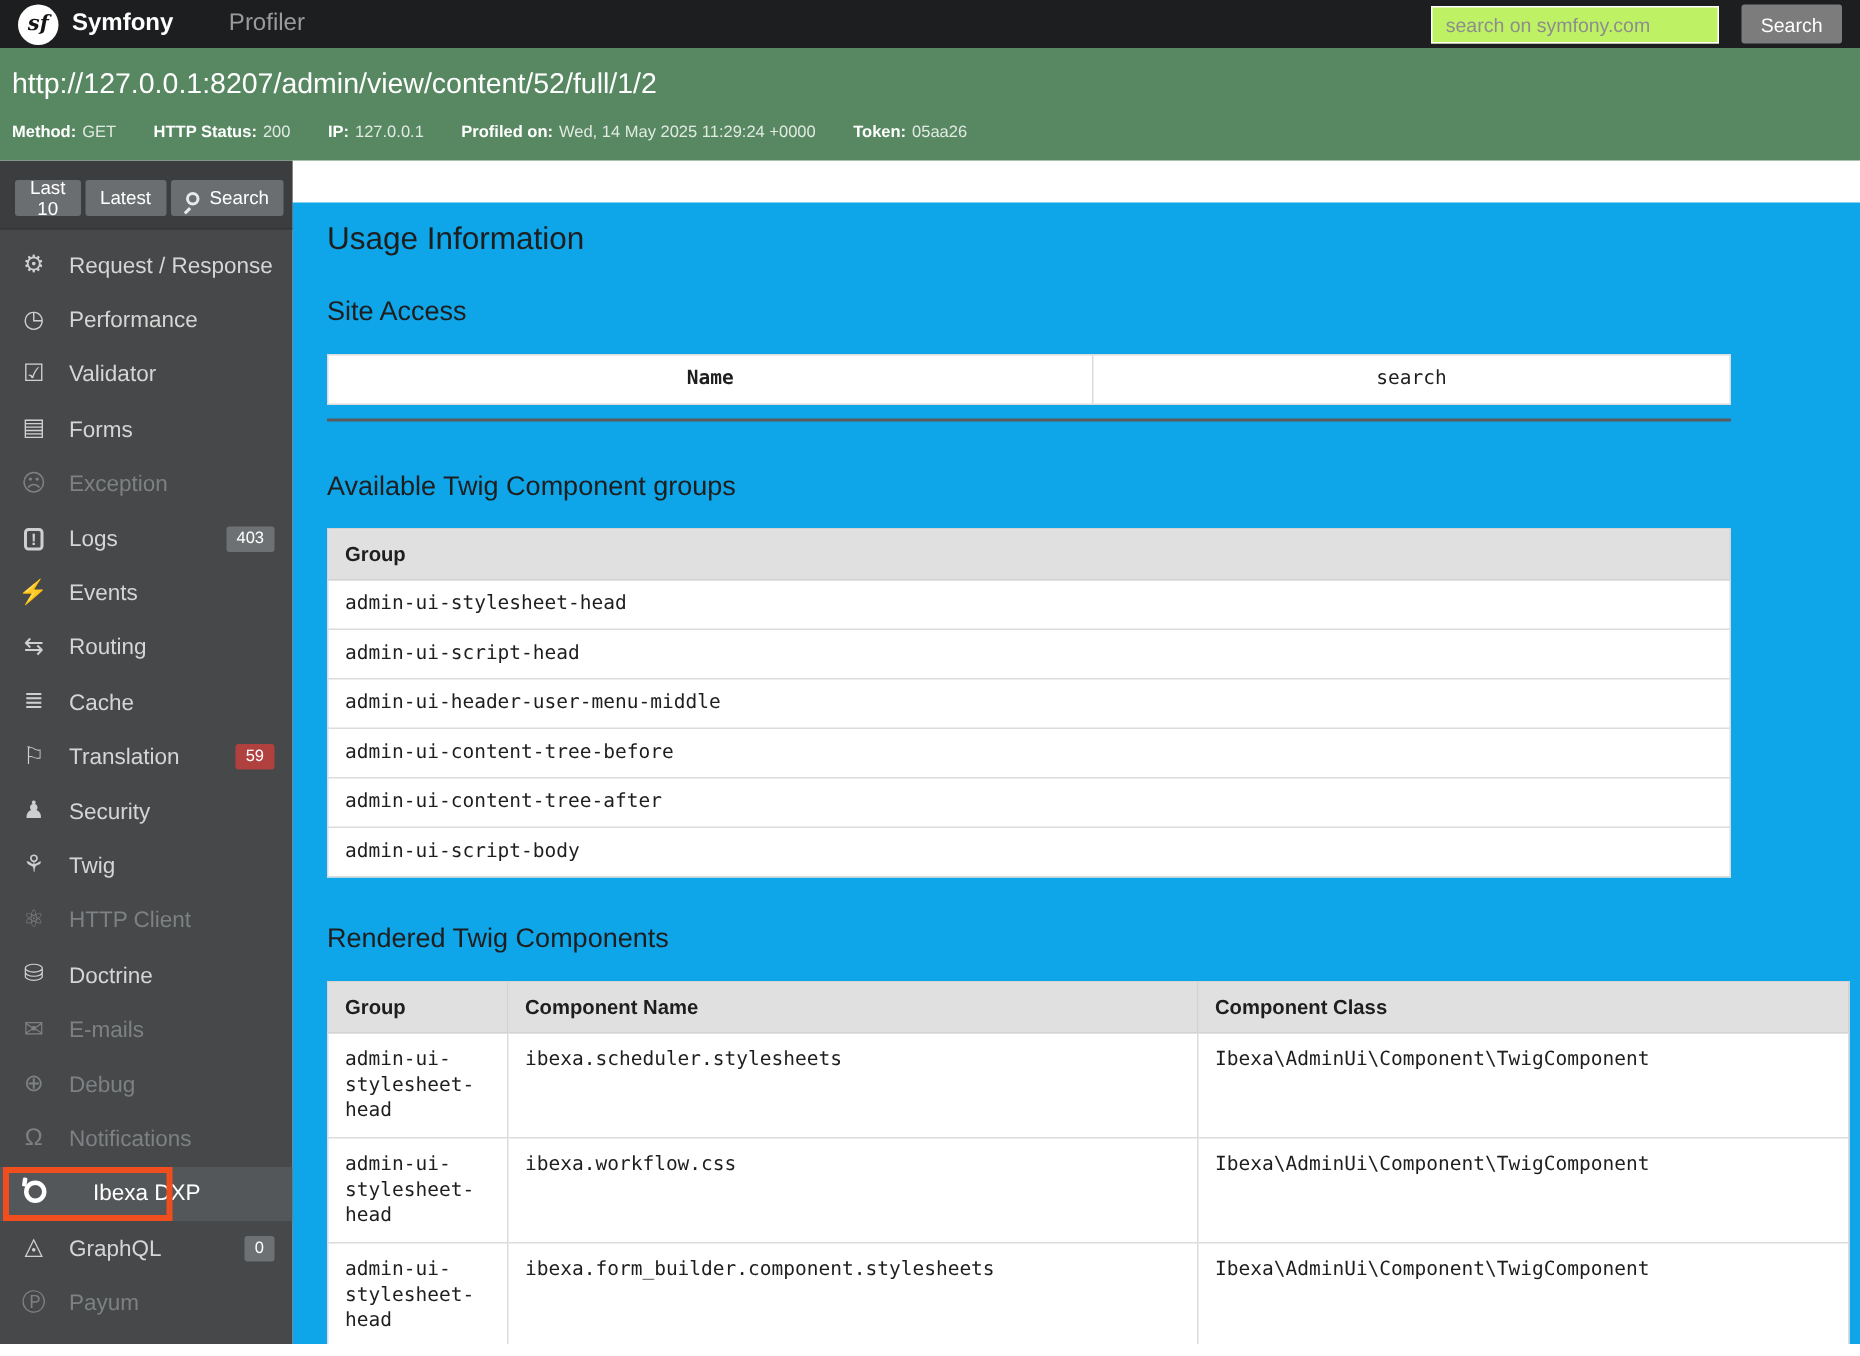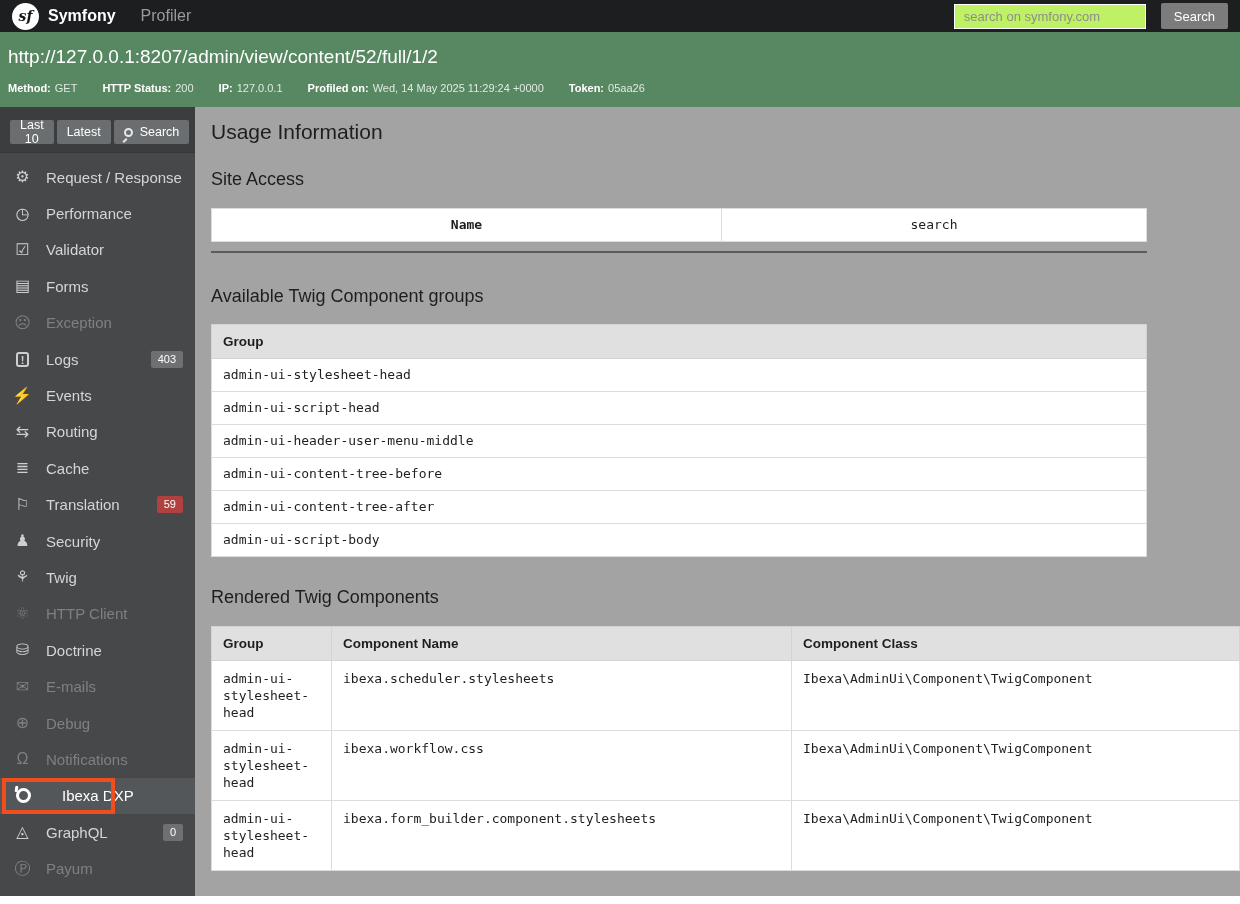--- a/index.html
+++ b/index.html
@@ -14,21 +14,21 @@
   .topbar {
     height:32px; background:#1d1e1f; display:flex; align-items:center;
     padding:0 12px;
   }
   .logo {
     width:27px; height:27px; background:#fff; border-radius:50%;
     color:#151515; font-family:"DejaVu Serif", serif; font-style:italic; font-weight:bold;
     font-size:14px; display:flex; align-items:center; justify-content:center; flex:none;
   }
   .brand { margin-left:9px; color:#fff; font-weight:bold; font-size:16px; }
-  .brand-sub { margin-left:5px; color:#9b9b9b; font-size:16px;padding-left:20px; }
+  .brand-sub { margin-left:17px; color:#9b9b9b; font-size:16px;padding-left:20px; }
   .spacer { flex:1; }
   .hsearch-input {
     width:192px; height:25px; border:1px solid #fff; background:#bef264;
     font-size:13px; padding:0 9px; color:#333; outline:none;
     font-family:"Liberation Sans", sans-serif;
   }
   .hsearch-input::placeholder { color:#8d8d8d; }
   .hsearch-btn {
     margin-left:15px; height:26px; background:#7c7c7c; color:#fff; border:none;
     border-radius:2px; font-size:13px; padding:0 13px; cursor:pointer;
@@ -91,21 +91,21 @@
   .ibexa-glyph::after {
     content:""; position:absolute; left:2px; bottom:0; width:9px; height:9px;
     border:3px solid currentColor; border-radius:50%;
   }
   .ibexa-glyph::before {
     content:""; position:absolute; left:1px; top:0; width:3px; height:6px;
     background:currentColor; border-radius:1px; transform:rotate(8deg);
   }
 
   
-  .content { flex:1; background:#a3a3a3; padding:0 16px; overflow:hidden; }
+  .content { flex:1; background:#0ea5e9; padding:0 23px; overflow:hidden;margin-top:28px; }
   h1 { margin:13px 0 25px 0; font-size:21px; font-weight:400; color:#1e1e1e; }
   h2 { margin:0; font-size:18px; font-weight:400; color:#1e1e1e; }
   h2.groups-h { margin-top:33px; }
   h2.rendered-h { margin-top:30px; }
 
   table { border-collapse:collapse; background:#fff; }
   .kv-table { width:936px; margin-top:18px; }
   .kv-table th, .kv-table td {
     border:1px solid #dcdcdc; padding:8px 11px; text-align:center;
     font-family:"DejaVu Sans Mono","Liberation Mono",monospace; font-size:13px; line-height:16px; color:#1e1e1e;

